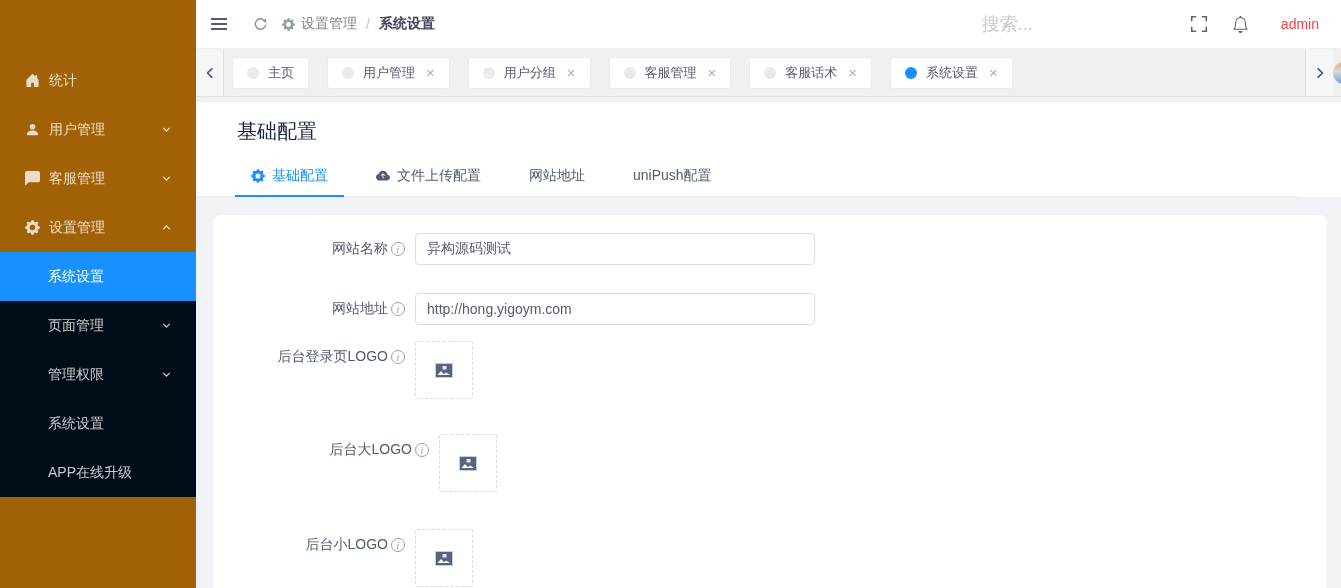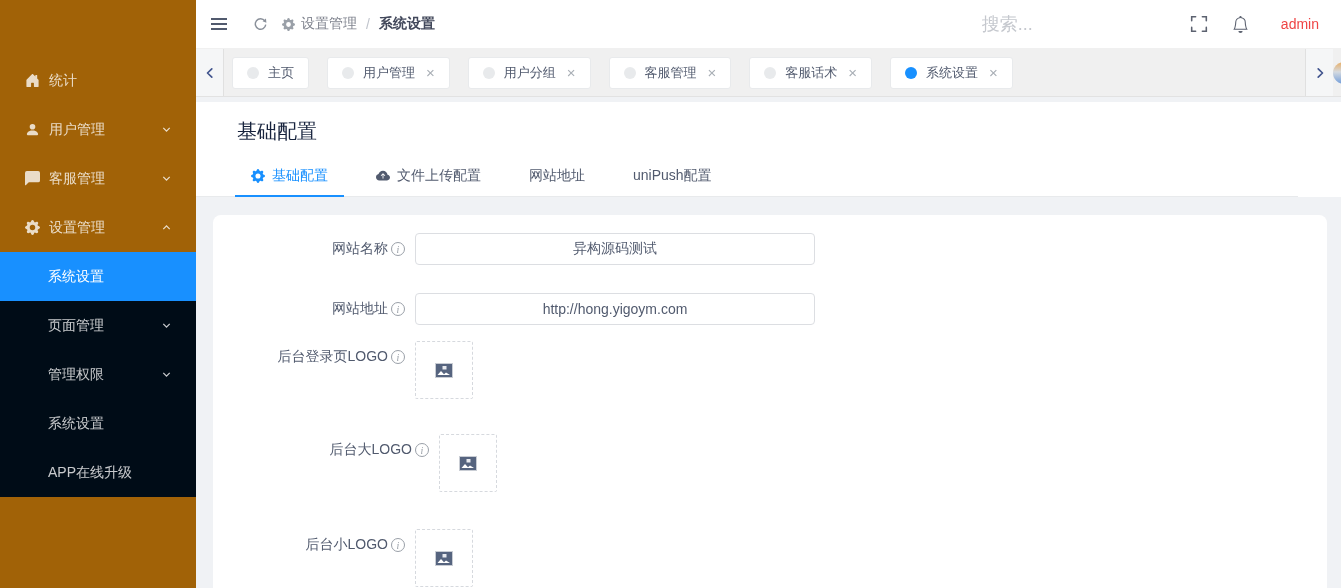--- a/index.html
+++ b/index.html
@@ -77,21 +77,21 @@
           border-radius:8px 8px 0 0; }
   .form { padding-top:18px; }
   .frow { display:flex; align-items:flex-start; }
   .flabel { width:192px; height:32px; display:flex; align-items:center; justify-content:flex-end;
             padding-right:0; color:#515a6e; flex:none; }
   .flabel .info { width:14px; height:14px; border:1px solid #9aa0a8; border-radius:50%; font-size:10px;
                   color:#9aa0a8; display:inline-flex; align-items:center; justify-content:center;
                   margin-left:3px; flex:none; font-style:italic; font-family:"Liberation Serif",serif; }
   .fctrl { margin-left:10px; }
   .finput { width:400px; height:32px; border:1px solid #dcdee2; border-radius:4px; padding:12px 11px;
-            font-size:14px; color:#515a6e; font-family:inherit; outline:none;text-align:center; }
+            font-size:14px; color:#515a6e; font-family:inherit; outline:none; }
   .upload-box { width:58px; height:58px; border:1px dashed #d6d9de; border-radius:2px; background:#fff;
                 display:flex; align-items:center; justify-content:center; cursor:pointer; }
   .mb28 { margin-bottom:28px; } .mb25 { margin-bottom:16px; } .mb35 { margin-bottom:35px; } .mb37 { margin-bottom:37px;margin-left:24px; }
 </style>
 </head>
 <body>
 
 <aside class="sidebar">
   <div class="side-spacer"></div>
 

